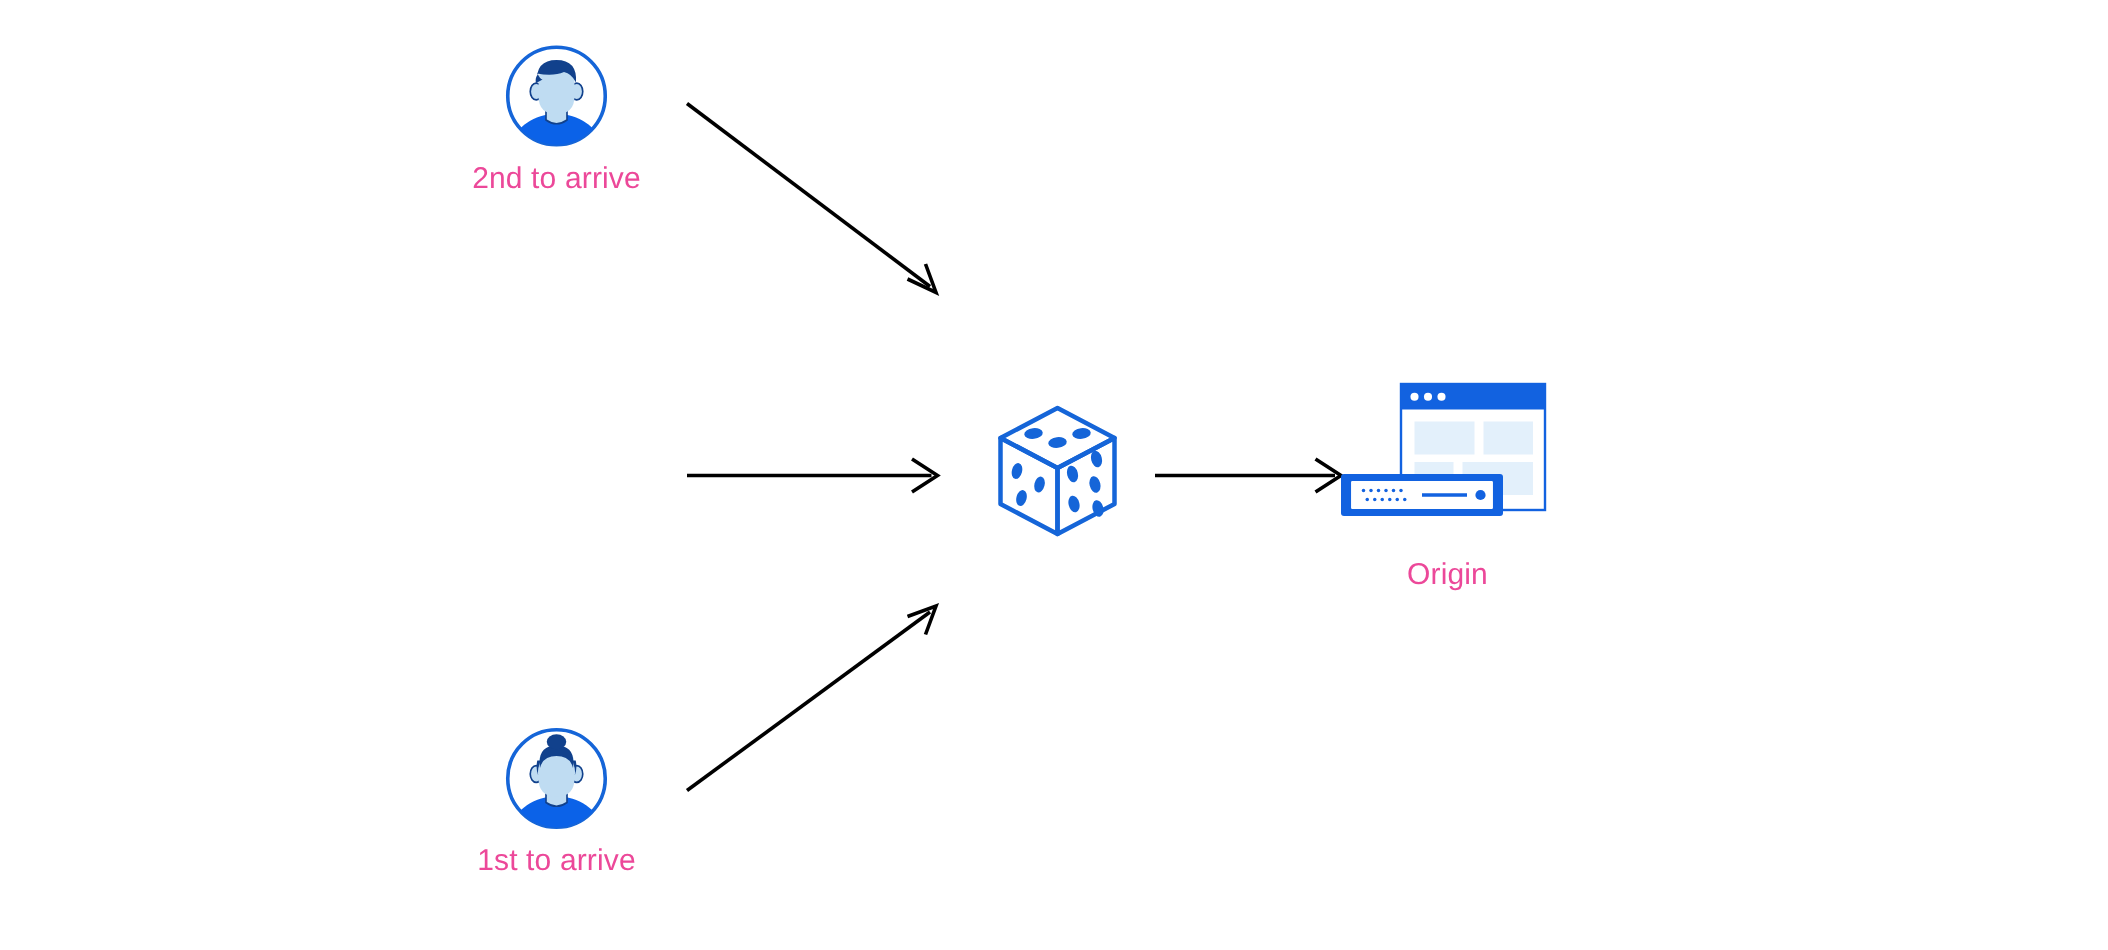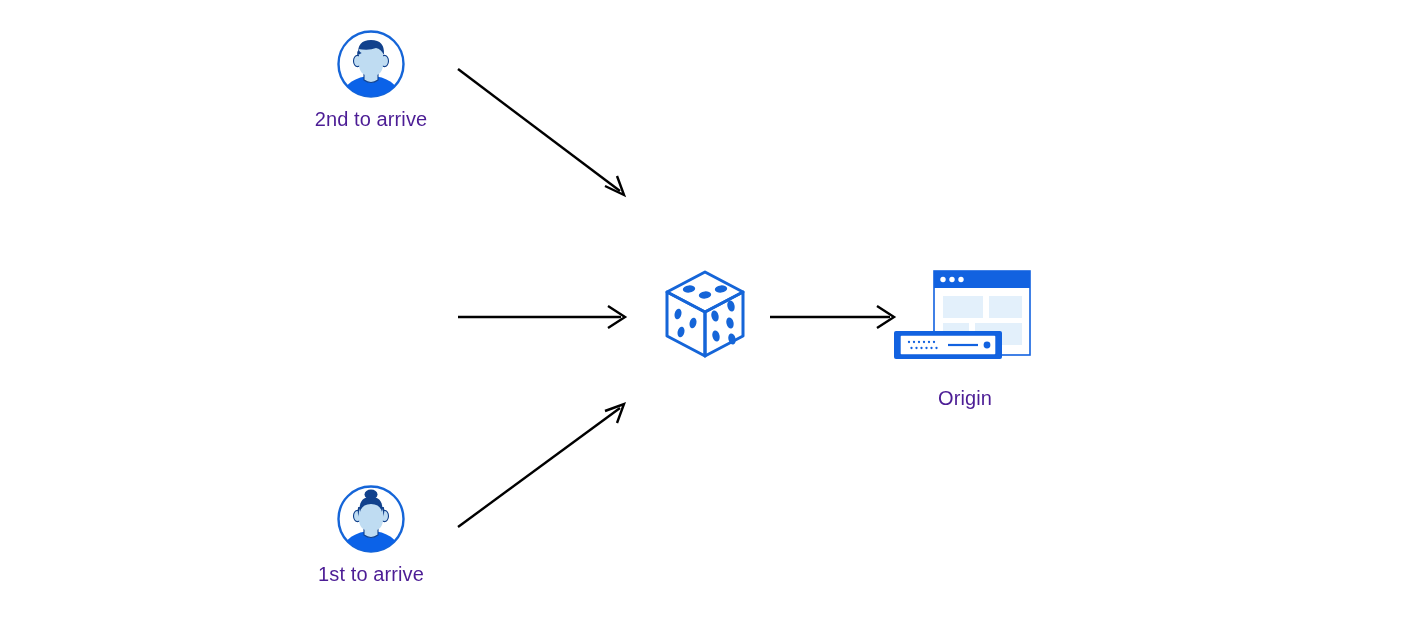--- a/index.html
+++ b/index.html
@@ -26,21 +26,21 @@
     flex-direction: column;
     align-items: center;
   }
   .node-icon {
     display: block;
     line-height: 0;
   }
   .node-label {
     margin-top: 8px;
     font-size: 20px;
-    color: #4c1d95;
+    color: #ec4899;
     font-family: "Liberation Sans", sans-serif;
     white-space: nowrap;
     letter-spacing: 0.1px;
   }
 
   
   .avatar-node { width: 160px; }
   #node-user-2nd { left: 291px; top: 28px; }
   #node-user-3rd { left: 291px; top: 253px; }
   #node-user-1st { left: 291px; top: 483px; }
@@ -48,21 +48,21 @@
   
   #node-dice {
     left: 655px;
     top: 266px;
     width: 100px;
   }
 
   
   #node-origin {
     left: 885px;
-    top: 265px;
+    top: 250px;
     width: 160px;
     justify-content: flex-end;
   }
   #node-origin .node-label { margin-top: 14px; }
 
   
   #arrows-layer {
     position: absolute;
     left: 0;
     top: 0;

